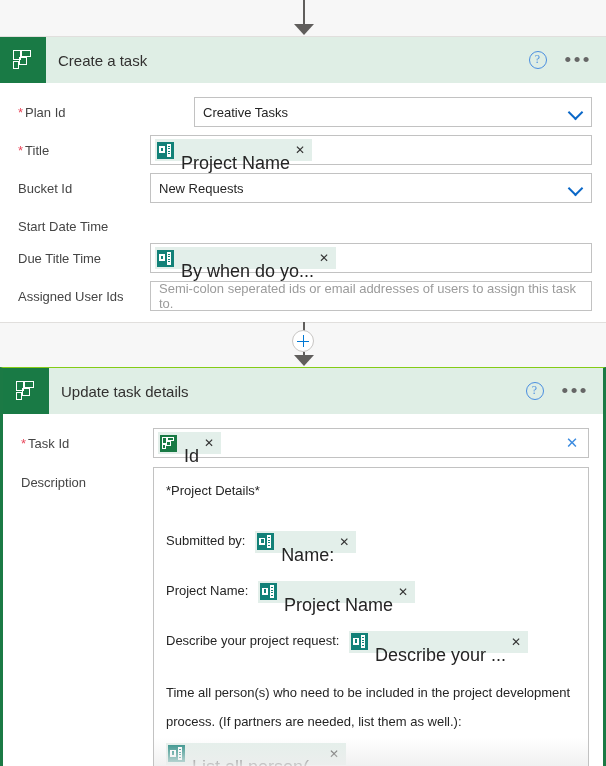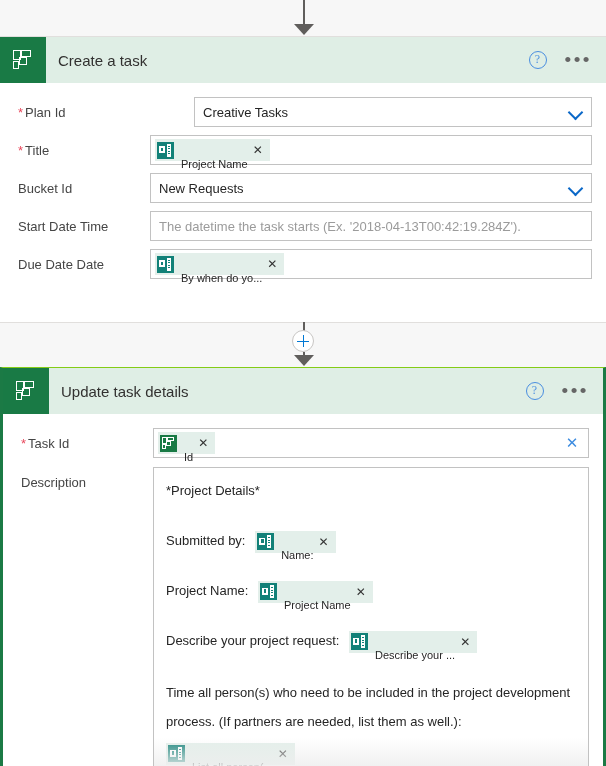--- a/index.html
+++ b/index.html
@@ -234,21 +234,21 @@
   }
   .token .tok-icon {
     width: 20px;
     height: 22px;
     flex: 0 0 20px;
     display: flex;
     align-items: center;
     justify-content: center;
   }
   .token .tok-label {
-    font-size: 11px;
+    font-size: 18px;
     color: #252525;
     padding: 0 4px 0 6px;
     white-space: nowrap;
     overflow: hidden;
     margin-top: 27px;
   }
   .token .tok-x {
     font-size: 12px;
     color: #333333;
     padding: 0 7px 0 1px;
@@ -414,29 +414,24 @@
     <div class="row-field">
       <div class="input-box">
         <span>New Requests</span>
       </div>
       <div class="chevron"></div>
     </div>
   </div>
 
   <div class="form-row" style="margin-top:8px;">
     <div class="row-label">Start Date Time</div>
-    <div class="row-field">
-      <div class="input-box">
-        <span class="placeholder">The datetime the task starts (Ex. '2018-04-13T00:42:19.284Z').</span>
-      </div>
-    </div>
   </div>
 
   <div class="form-row" style="margin-top:8px;">
-    <div class="row-label">Due Date Date</div>
+    <div class="row-label">Due Title Time</div>
     <div class="row-field">
       <div class="input-box with-token">
         <span class="token">
           <span class="tok-icon">
             <span class="forms-glyph">
                 <span class="fg-a"></span>
                 <span class="fg-b">
                   <i style="top:2px"></i>
                   <i style="top:4.5px"></i>
                   <i style="top:7px"></i>
@@ -444,20 +439,28 @@
                 </span>
               </span>
           </span>
           <span class="tok-label">By when do yo...</span>
           <span class="tok-x">✕</span>
         </span>
       </div>
     </div>
   </div>
 
+  <div class="form-row" style="margin-top:8px;">
+    <div class="row-label">Assigned User Ids</div>
+    <div class="row-field">
+      <div class="input-box">
+        <span class="placeholder">Semi-colon seperated ids or email addresses of users to assign this task to.</span>
+      </div>
+    </div>
+  </div>
 
 </div>
 
 <div class="connector-mid">
   <div class="conn-line" style="top:0px;height:9px;"></div>
   <div class="plus-circle"></div>
   <div class="conn-line" style="top:30px;height:4px;"></div>
   <div class="conn-arrow" style="top:33px;"></div>
 </div>
 

